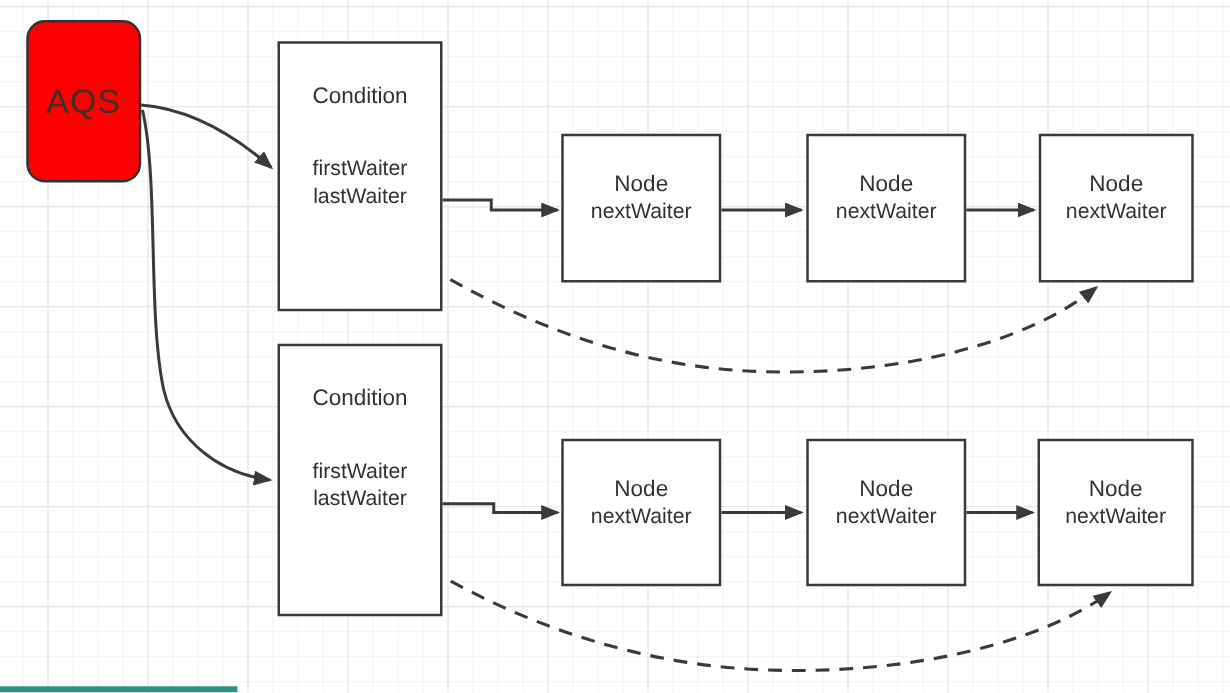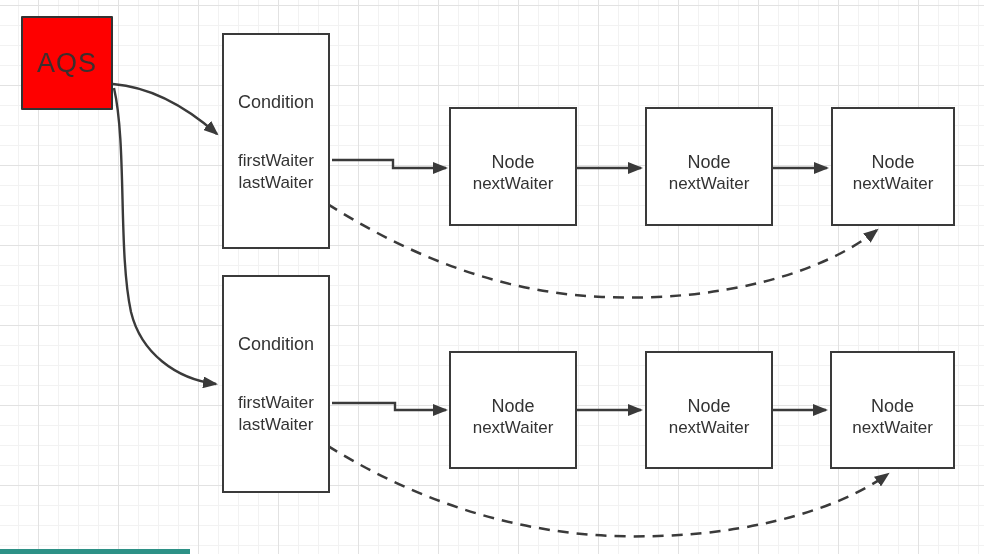--- a/index.html
+++ b/index.html
@@ -23,31 +23,31 @@
       linear-gradient(90deg, var(--grid-minor) 1px, transparent 1px);
     background-size:80px 80px,80px 80px,20px 20px,20px 20px;
     background-position:38px 5px,38px 5px,38px 5px,38px 5px;
     font-family:"Liberation Sans","DejaVu Sans",sans-serif;
     color:var(--text);
   }
   .shape{position:absolute;box-sizing:border-box;background:#ffffff;
     border:2px solid var(--shape-stroke);display:flex;flex-direction:column;
     align-items:center;text-align:center;}
   .aqs{
-    left:21px;top:16px;width:92px;height:94px;
-    background:var(--aqs-fill);border:2px solid #333333;border-radius:1px;
+    left:21px;top:16px;width:92px;height:130px;
+    background:var(--aqs-fill);border:2px solid #333333;border-radius:15px;
     justify-content:center;
   }
   .aqs .aqs-label{font-size:27px;color:#3c2f2e;letter-spacing:1px;}
-  .cond{width:108px;padding-top:56px;}
+  .cond{width:132px;padding-top:30px;}
   .cond-1{left:222px;top:33px;height:216px;}
   .cond-2{left:222px;top:275px;height:218px;}
   .cond .title{font-size:18px;line-height:22px;}
   .cond .fields{margin-top:37px;font-size:17px;line-height:22px;}
-  .node{width:128px;height:119px;padding-top:42px;}
+  .node{width:128px;height:119px;padding-top:27px;}
   .r1n1{left:449px;top:107px;}
   .r1n2{left:645px;top:107px;}
   .r1n3{left:831px;top:107px;width:124px;}
   .r2n1{left:449px;top:351px;height:118px;}
   .r2n2{left:645px;top:351px;height:118px;}
   .r2n3{left:830px;top:351px;width:125px;height:118px;}
   .node .title{font-size:18px;line-height:22px;}
   .node .field{font-size:17px;line-height:22px;}
   svg.wires{position:absolute;left:0;top:0;pointer-events:none;}
   svg.wires path{pointer-events:stroke;}

